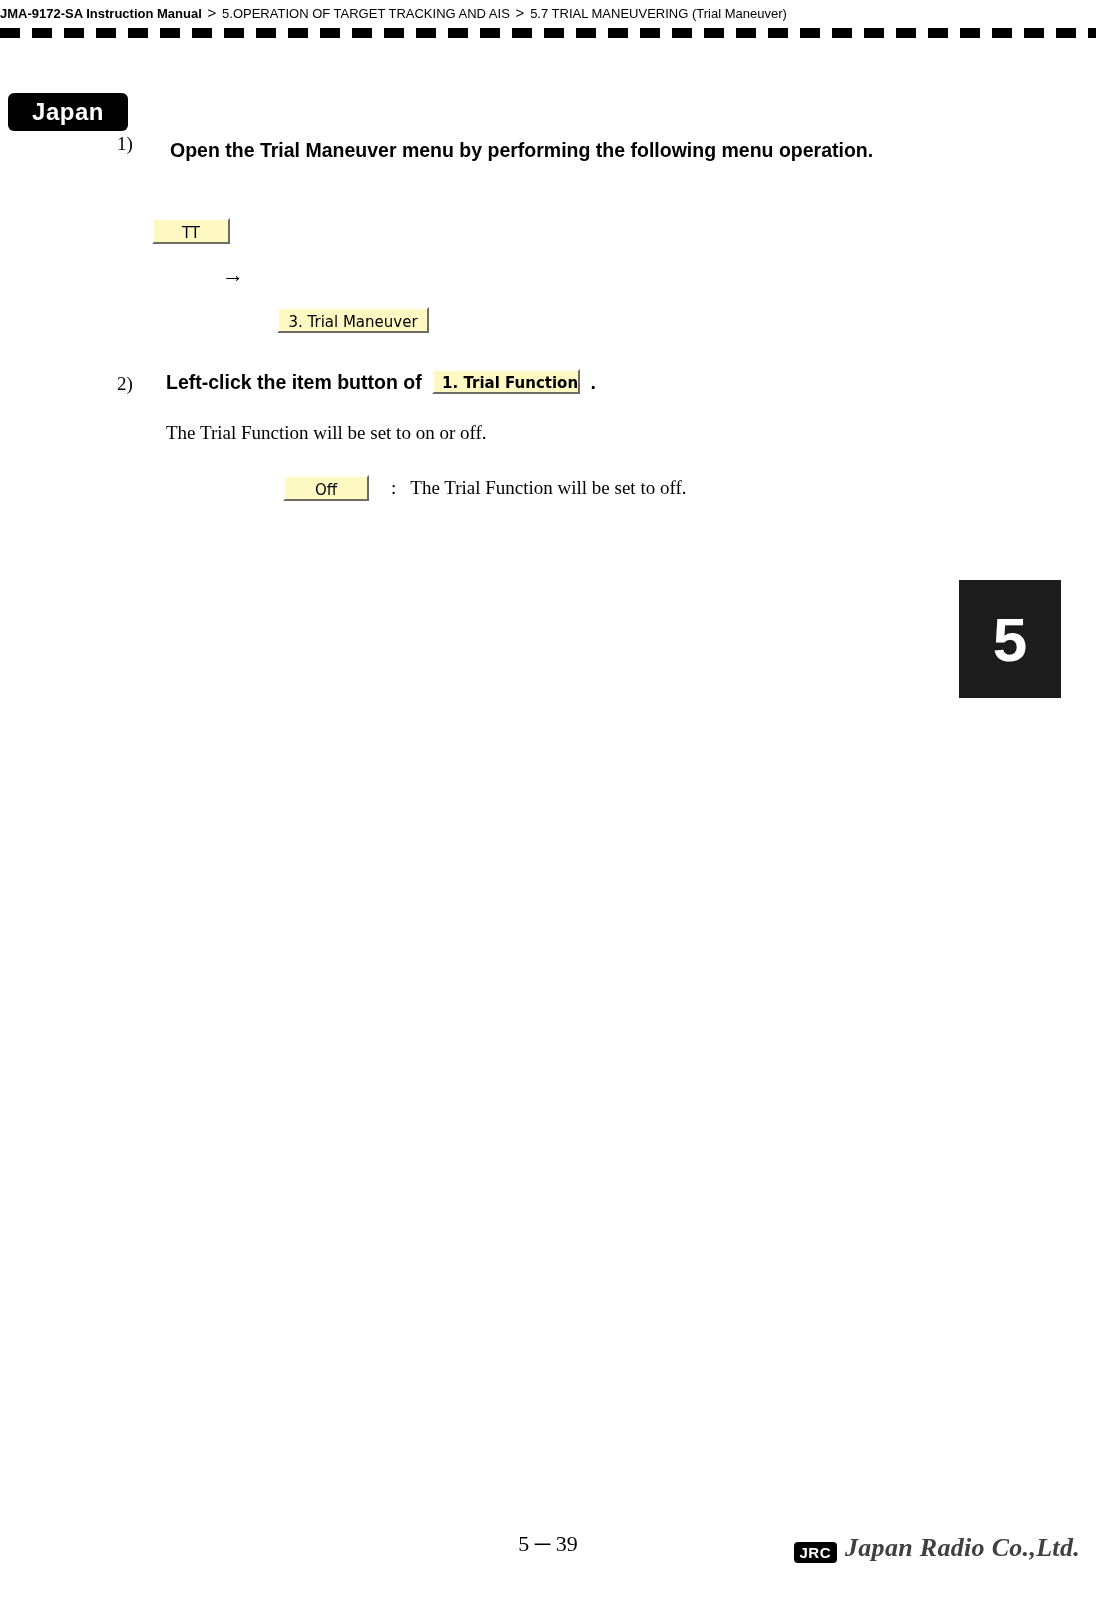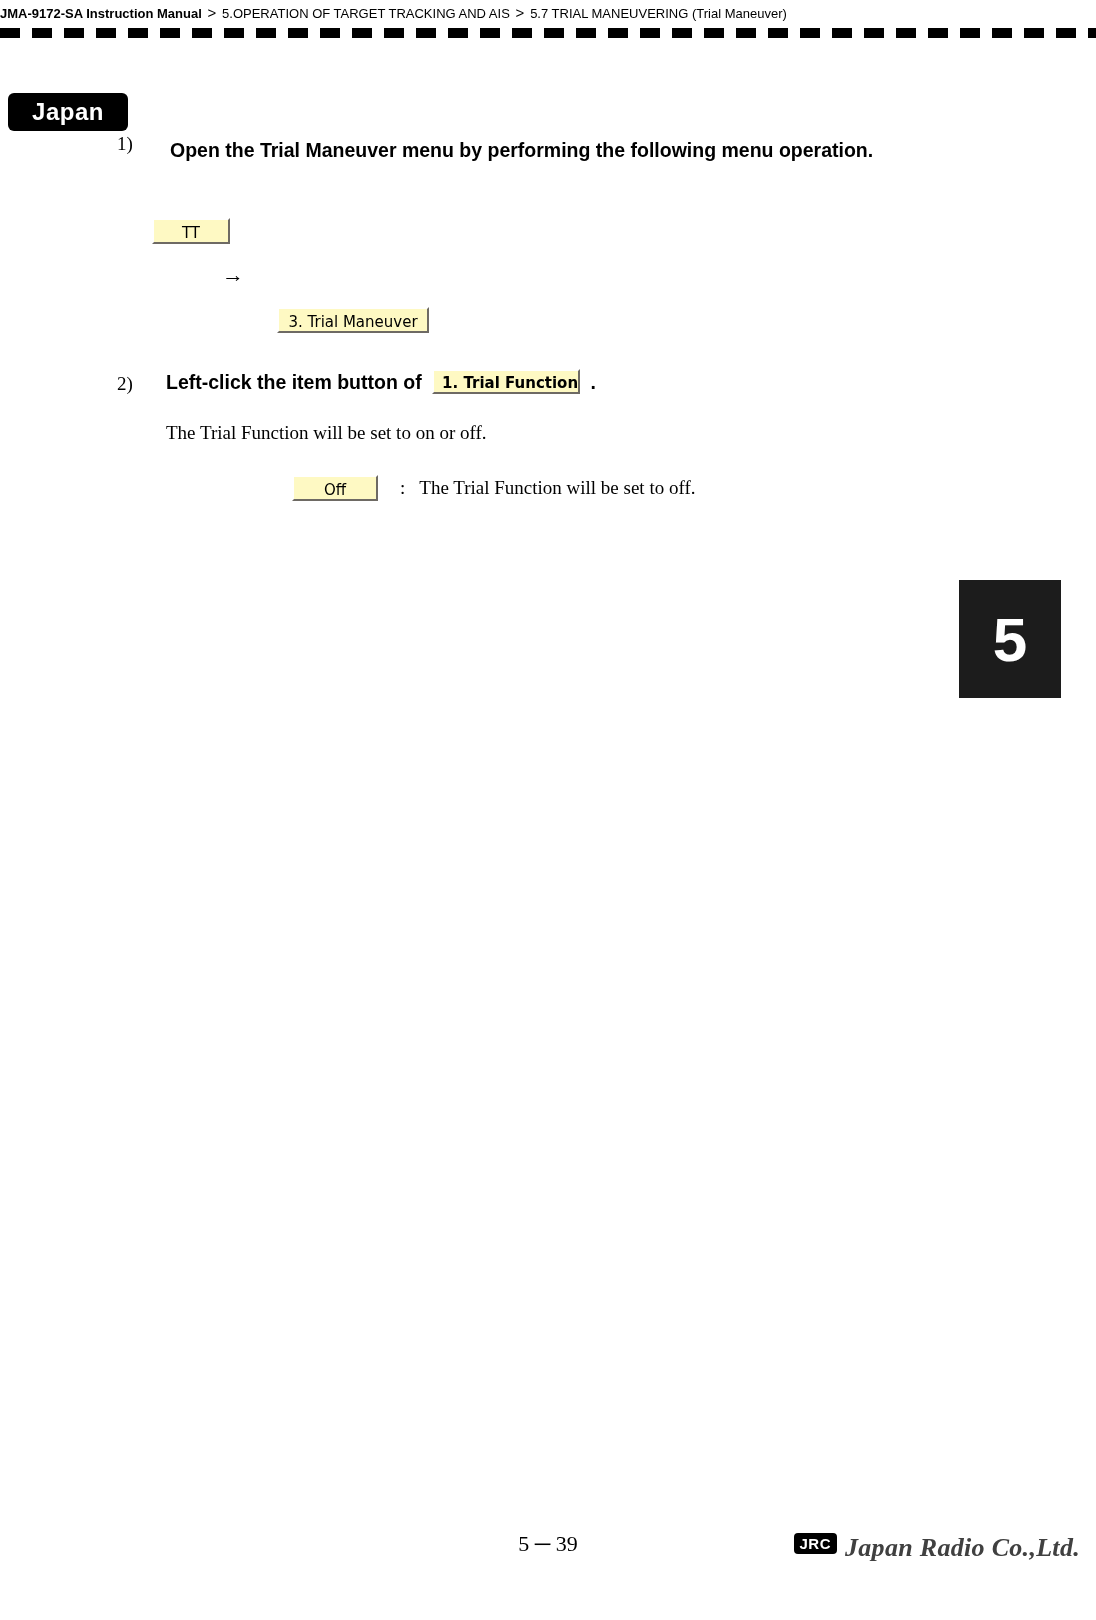--- a/index.html
+++ b/index.html
@@ -187,21 +187,21 @@
     position: absolute;
     left: 166px;
     top: 422px;
     font-family: "Liberation Serif", serif;
     font-size: 19px;
     color: #000;
   }
 
   .off-row {
     position: absolute;
-    left: 292px;
+    left: 283px;
     top: 475px;
     white-space: nowrap;
   }
   .btn-off {
     width: 86px;
     height: 26px;
     padding-top: 6px;
     vertical-align: middle;
   }
   .off-colon {
@@ -227,21 +227,21 @@
     text-align: center;
     font-family: "Liberation Serif", serif;
     font-size: 22px;
     color: #000;
   }
   .footer-logo {
     position: absolute;
     right: 16px;
     top: 1533px;
     display: flex;
-    align-items: flex-start;
+    align-items: flex-end;
     gap: 8px;
   }
   .jrc-mark {
     background: #000;
     color: #fff;
     font-family: "Liberation Sans", sans-serif;
     font-weight: bold;
     font-size: 15px;
     padding: 2px 6px;
     border-radius: 4px;

